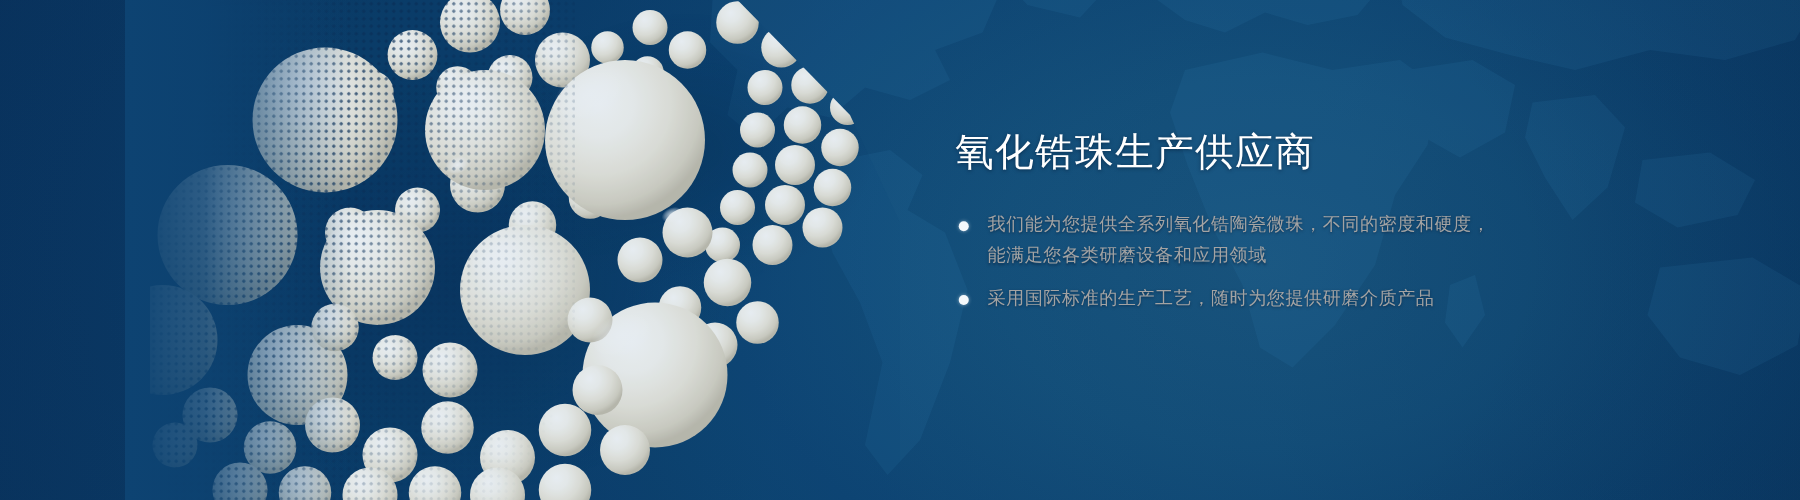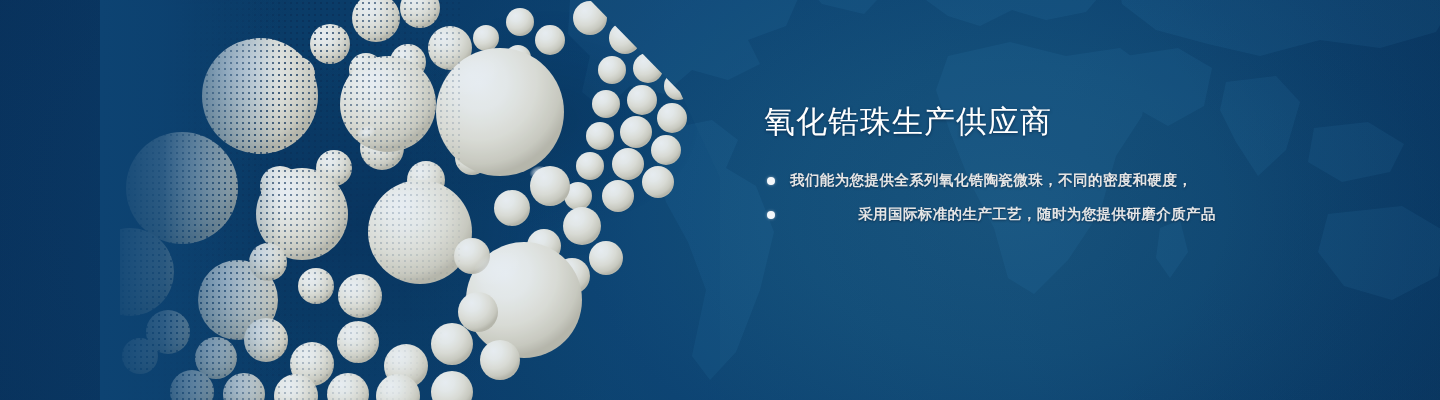--- a/index.html
+++ b/index.html
@@ -115,26 +115,25 @@
     list-style: none;
     margin: 0;
     padding: 0;
   }
   .bullet {
     position: relative;
     padding-left: 26px;
     margin-bottom: 9px;
     font-size: 14.5px;
     line-height: 25px;
-    color: #e5e5e5;
+    color: #a3a3a3;
     letter-spacing: 0.4px;
     text-shadow: 0 1px 2px rgba(0,18,42,0.5);
-    font-weight: bold;
-  }
-  .bullet:last-child { margin-bottom: 0; text-align: center; }
+  }
+  .bullet:last-child { margin-bottom: 0; }
   .bullet-dot {
     position: absolute;
     left: 3px;
     top: 9px;
     width: 8px;
     height: 8px;
     border-radius: 50%;
     background: #f4f8fb;
     box-shadow: 0 0 3px rgba(255,255,255,0.5);
   }
@@ -314,20 +313,21 @@
 
   <div class="copy">
 
     <h1 class="headline">氧化锆珠生产供应商</h1>
 
     <ul class="bullets">
 
       <li class="bullet">
         <span class="bullet-dot"></span>
         <span class="bullet-line">我们能为您提供全系列氧化锆陶瓷微珠，不同的密度和硬度，</span>
+        <span class="bullet-line">能满足您各类研磨设备和应用领域</span>
       </li>
 
 
       <li class="bullet">
         <span class="bullet-dot"></span>
         <span class="bullet-line">采用国际标准的生产工艺，随时为您提供研磨介质产品</span>
       </li>
 
     </ul>
   </div>

